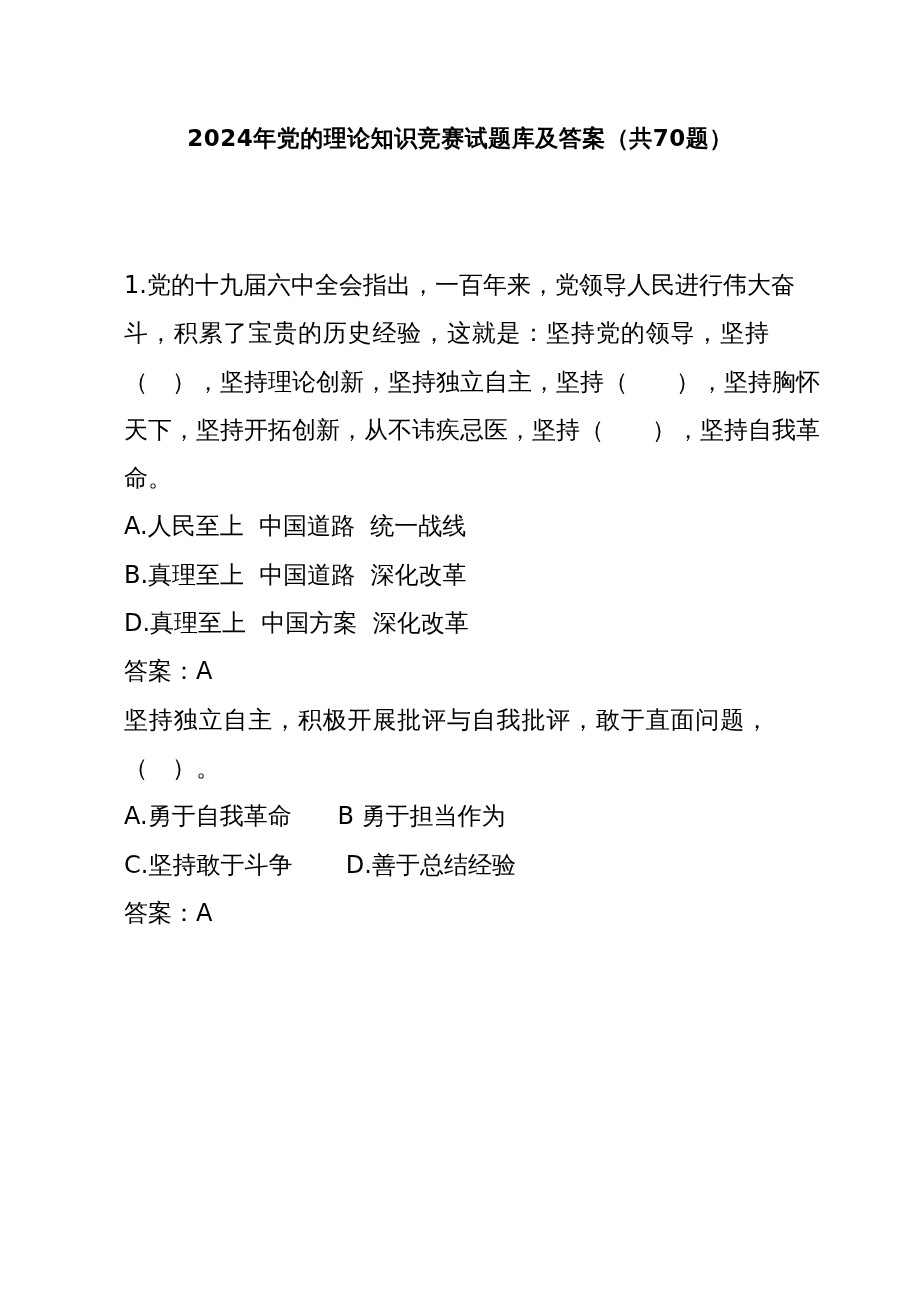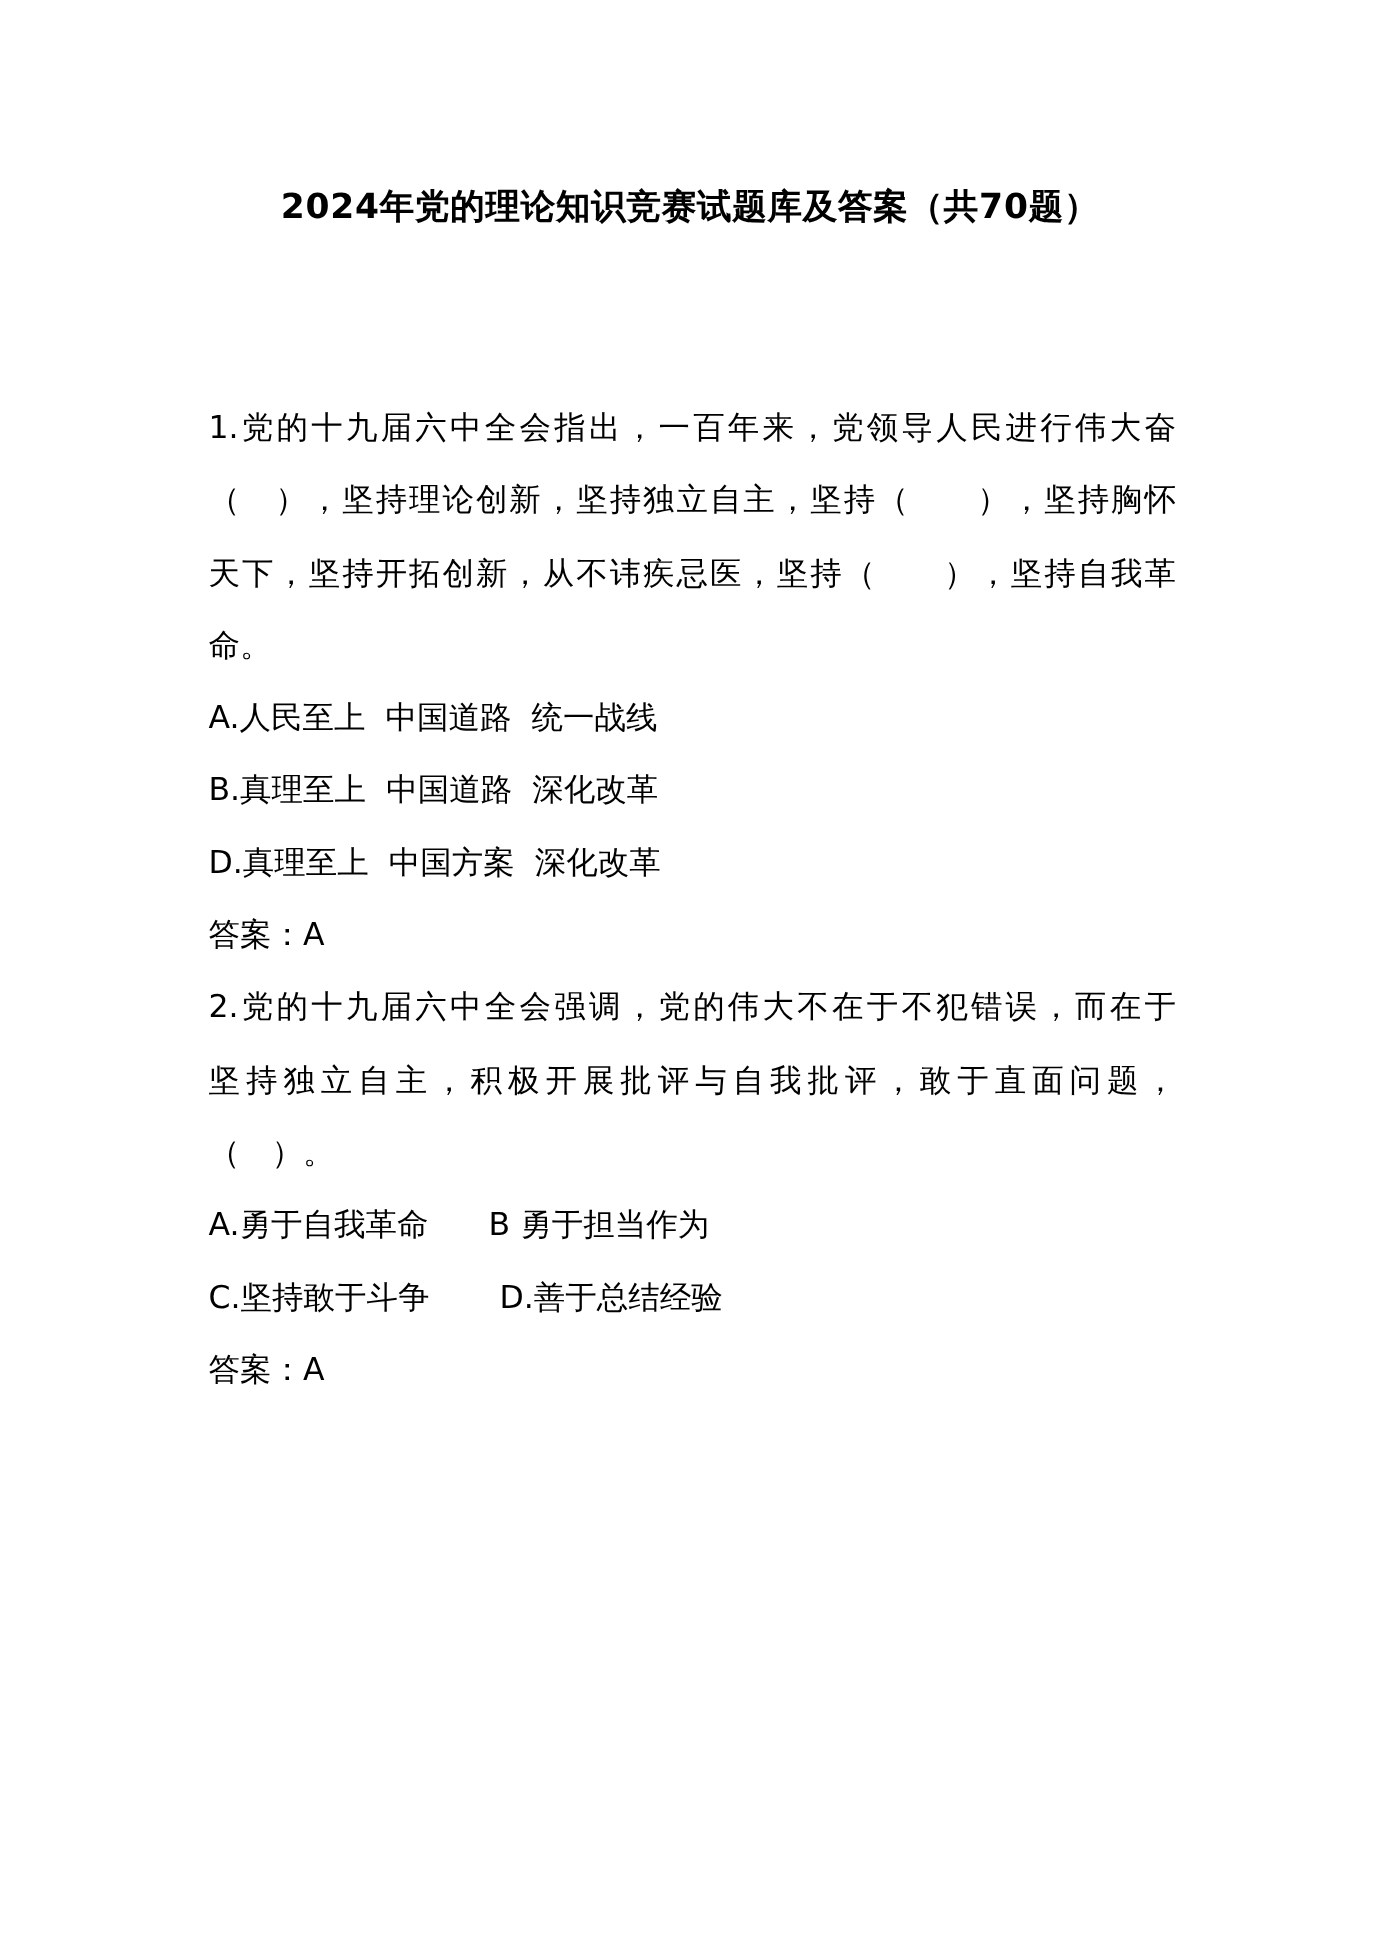--- a/index.html
+++ b/index.html
@@ -22,23 +22,23 @@
     width: 920px;
     text-align: center;
     font-size: 23px;
     font-weight: bold;
     letter-spacing: 0.5px;
     line-height: 40px;
   }
   .content {
     position: absolute;
     top: 261px;
-    left: 139px;
+    left: 124px;
     width: 645px;
-    font-size: 21px;
+    font-size: 24px;
     line-height: 48.3px;
   }
   .line {
     display: block;
     white-space: pre;
     height: 48.3px;
   }
   .justify {
     text-align: justify;
     text-align-last: justify;
@@ -46,31 +46,31 @@
 </style>
 </head>
 <body>
 
 <div class="page-title">2024年党的理论知识竞赛试题库及答案（共70题）</div>
 
 <div class="content">
 
   <div>
     <span class="line justify">1.党的十九届六中全会指出，一百年来，党领导人民进行伟大奋</span>
+    <span class="line justify">斗，积累了宝贵的历史经验，这就是：坚持党的领导，坚持</span>
     <span class="line justify">（　），坚持理论创新，坚持独立自主，坚持（　　），坚持胸怀</span>
     <span class="line justify">天下，坚持开拓创新，从不讳疾忌医，坚持（　　），坚持自我革</span>
     <span class="line">命。</span>
     <span class="line">A.人民至上  中国道路  统一战线</span>
     <span class="line">B.真理至上  中国道路  深化改革</span>
     <span class="line">D.真理至上  中国方案  深化改革</span>
     <span class="line">答案：A</span>
   </div>
 
   <div>
-    <span class="line justify">2.党的十九届六中全会强调，党的伟大不在于不犯错误，而在于</span>
     <span class="line justify">坚持独立自主，积极开展批评与自我批评，敢于直面问题，</span>
     <span class="line">（　）。</span>
     <span class="line">A.勇于自我革命      B 勇于担当作为</span>
     <span class="line">C.坚持敢于斗争       D.善于总结经验</span>
     <span class="line">答案：A</span>
   </div>
 
 </div>
 
 </body></html>

